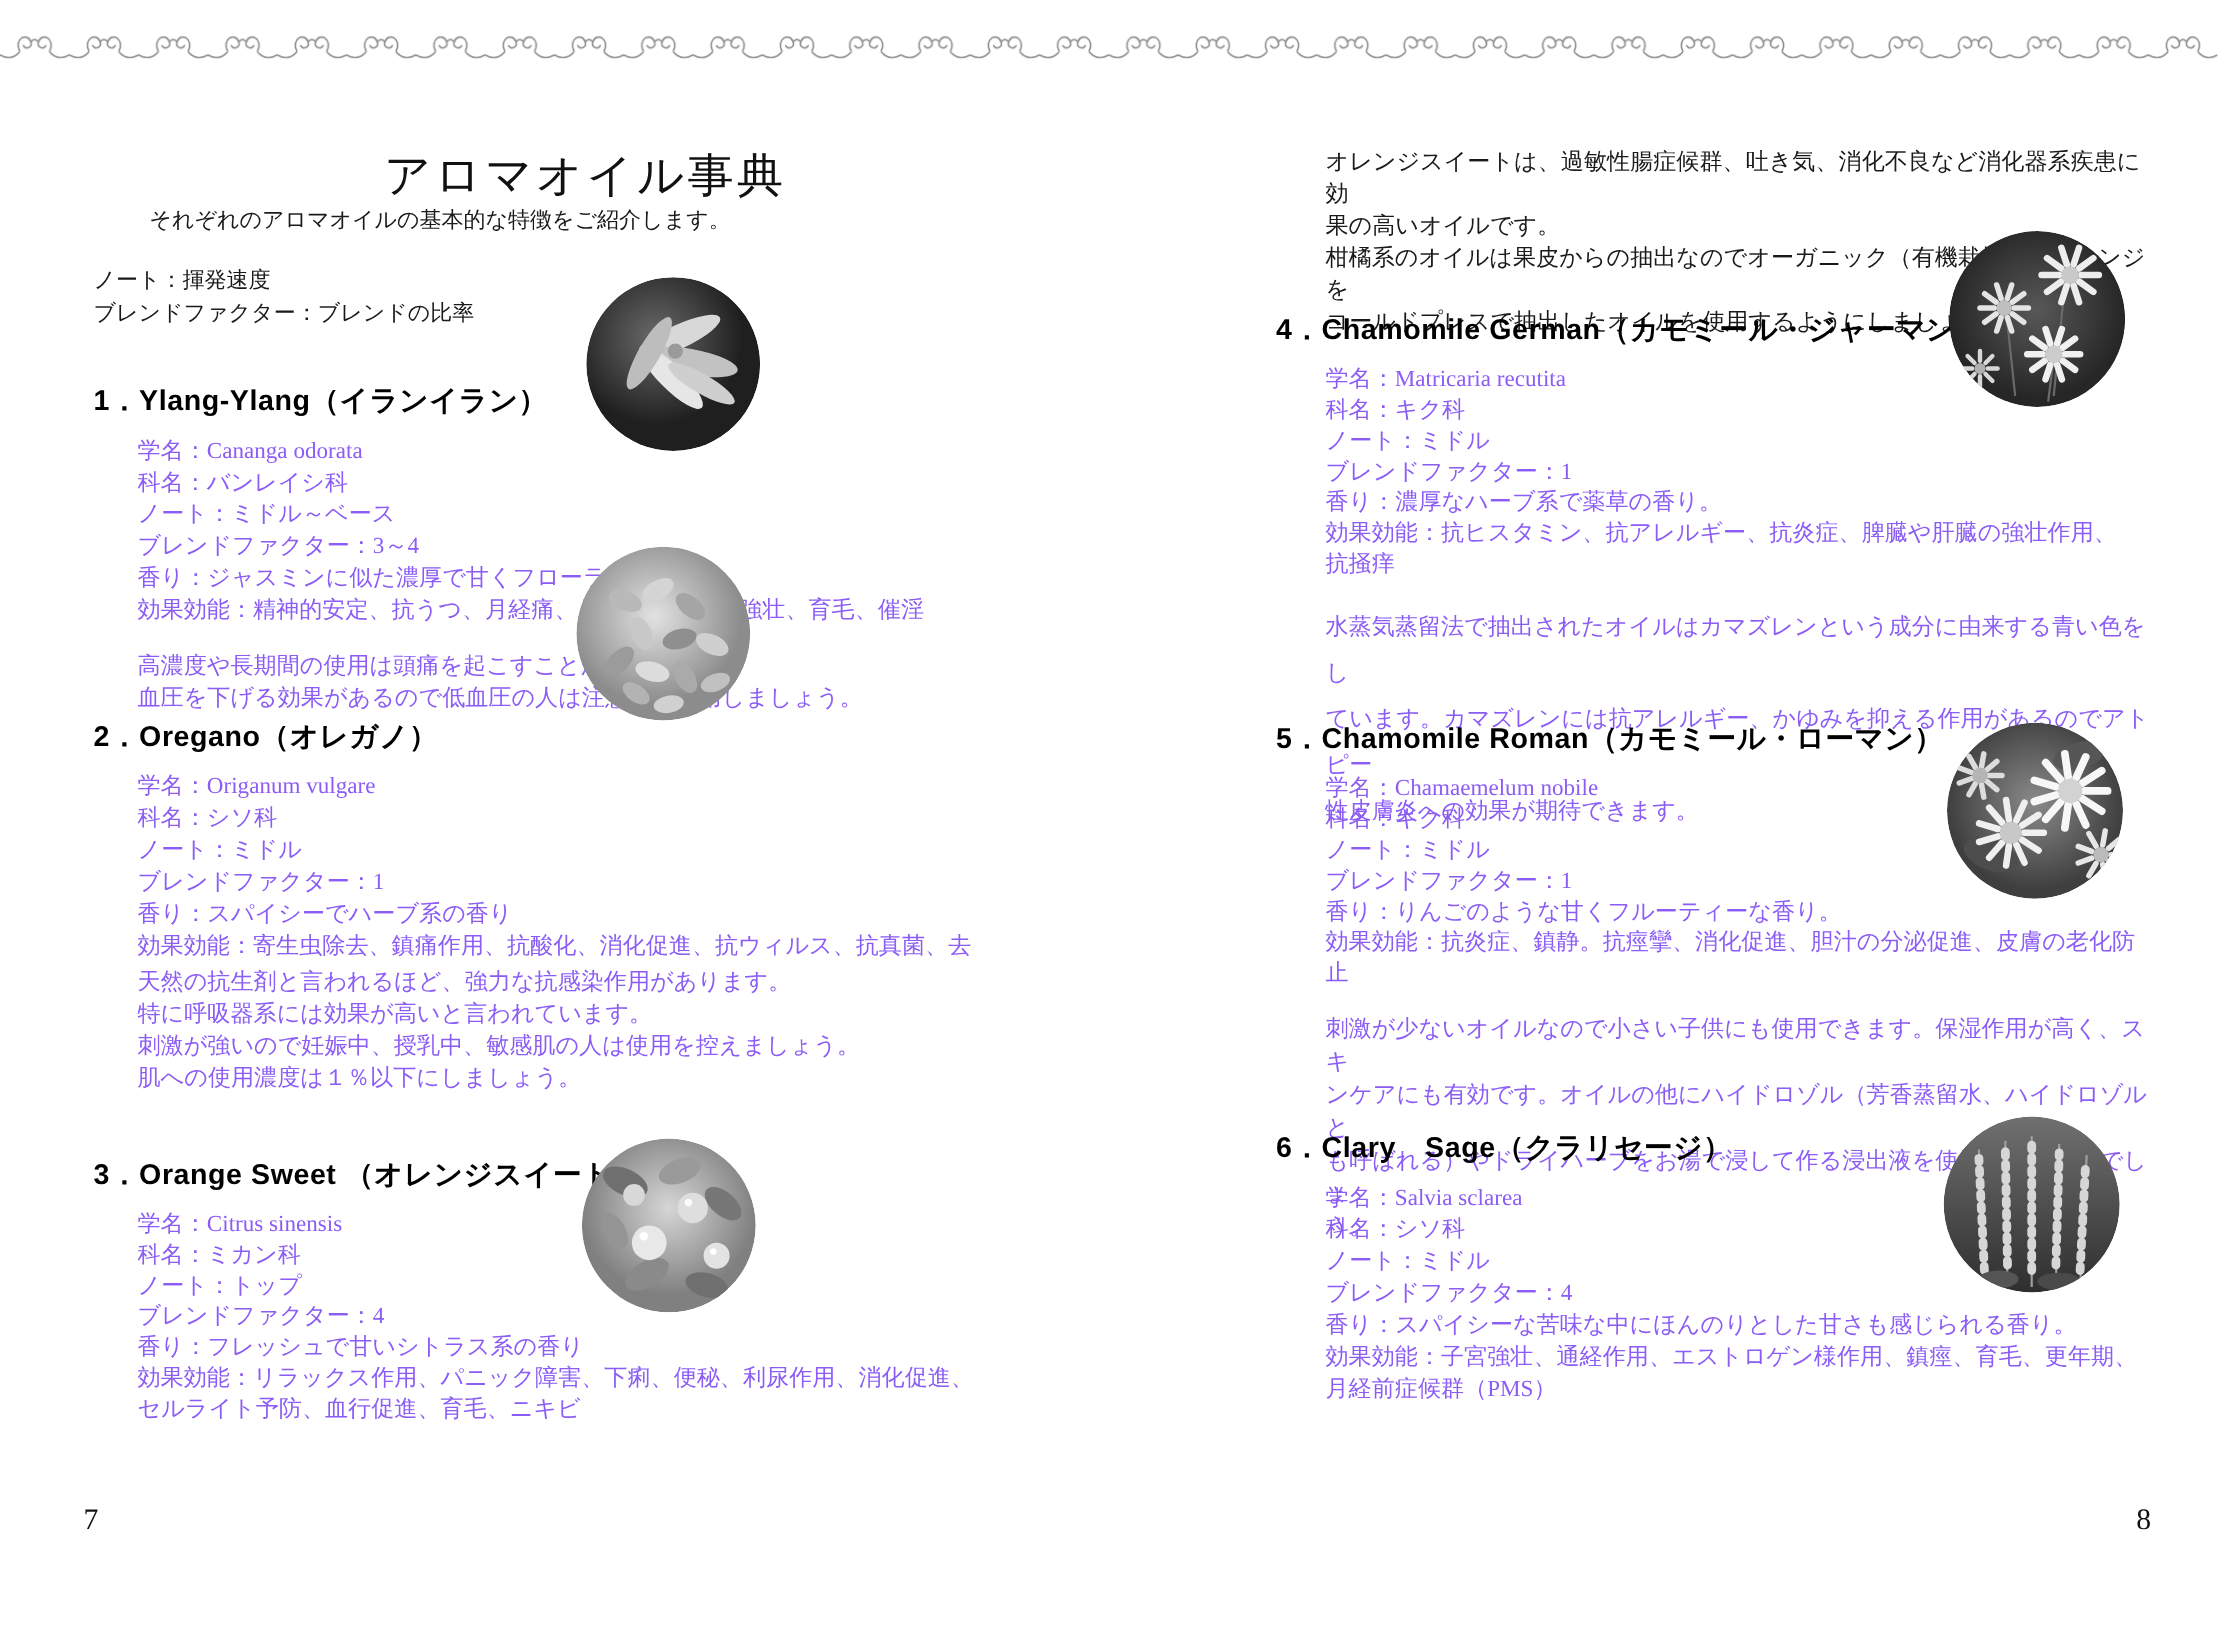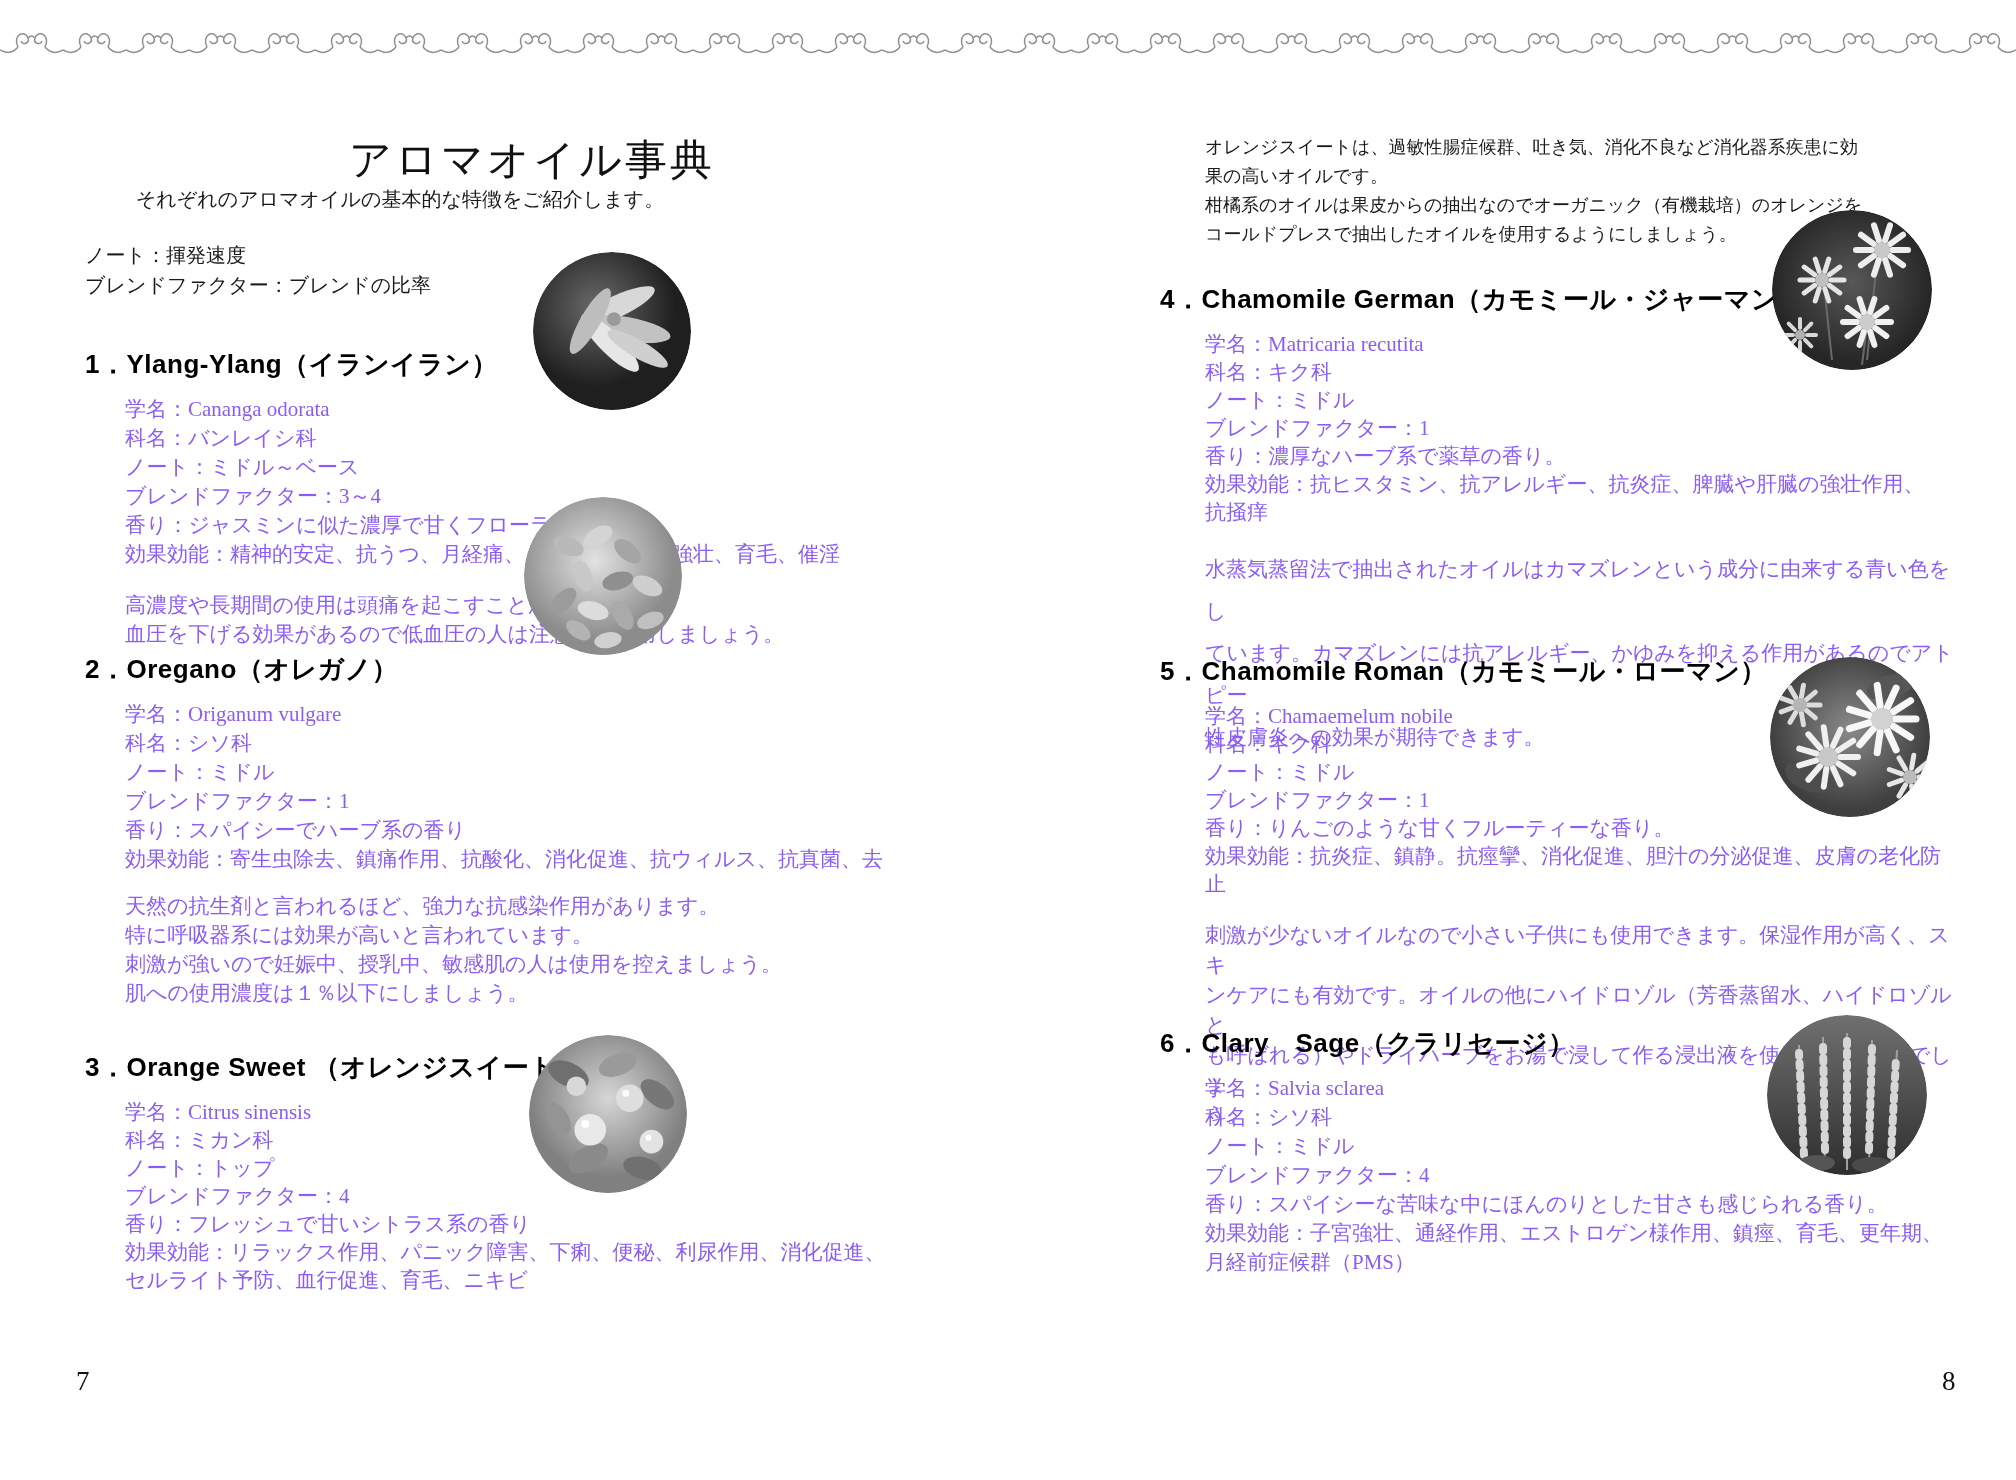--- a/index.html
+++ b/index.html
@@ -11,21 +11,21 @@
   #doc-subtitle{position:absolute;left:85px;top:186px;width:630px;text-align:center;font-size:20px;}
   #legend{position:absolute;left:85px;top:240px;width:630px;text-align:left;font-size:20px;line-height:30px;}
   .entry{position:absolute;}
   .ehead{margin:0 0 13px 0;font-size:26px;font-weight:700;color:#000;letter-spacing:0.5px;}
   .ehead .en{font-weight:600;}
   .details,.notes{font-size:21px;line-height:29px;color:#8b5cf6;font-family:Liberation Serif, serif;}
   .details{padding-left:40px;}
   .rcol .details{padding-left:45px;}
   .notes{padding-left:40px;margin-top:22px;}
   .rcol .notes{padding-left:45px;}
-  #intro-right{position:absolute;left:1205px;top:133px;width:760px;font-size:18px;line-height:29px;}
+  #intro-right{position:absolute;left:1205px;top:133px;width:760px;font-size:21px;line-height:29px;}
   .photo{position:absolute;border-radius:50%;overflow:hidden;}
   .pagenum{position:absolute;font-family:"Liberation Serif","DejaVu Serif",serif;font-size:27px;color:#111;}
   #pagenum-left{left:76px;top:1366px;}
   #pagenum-right{left:1942px;top:1366px;}
 </style>
 </head>
 <body>
 
 <svg id="ornament" width="2016" height="34">
   <defs>
@@ -68,21 +68,21 @@
 <section class="entry" style="left:85px;top:652px;width:830px">
   <h2 class="ehead"><span>2．</span><span class="en">Oregano</span><span>（オレガノ）</span></h2>
   <div class="details">
       <div>学名：Origanum vulgare</div>
       <div>科名：シソ科</div>
       <div>ノート：ミドル</div>
       <div>ブレンドファクター：1</div>
       <div>香り：スパイシーでハーブ系の香り</div>
       <div>効果効能：寄生虫除去、鎮痛作用、抗酸化、消化促進、抗ウィルス、抗真菌、去</div>
     </div>
-  <div class="notes" style="margin-top:18px">
+  <div class="notes" style="margin-top:4px">
       <div>天然の抗生剤と言われるほど、強力な抗感染作用があります。</div>
       <div>特に呼吸器系には効果が高いと言われています。</div>
       <div>刺激が強いので妊娠中、授乳中、敏感肌の人は使用を控えましょう。</div>
       <div>肌への使用濃度は１％以下にしましょう。</div>
     </div>
 </section>
 
 <section class="entry" style="left:85px;top:1050px;width:830px">
   <h2 class="ehead"><span>3．</span><span class="en">Orange Sweet </span><span>（オレンジスイート）</span></h2>
   <div class="details" style="line-height:28px">

